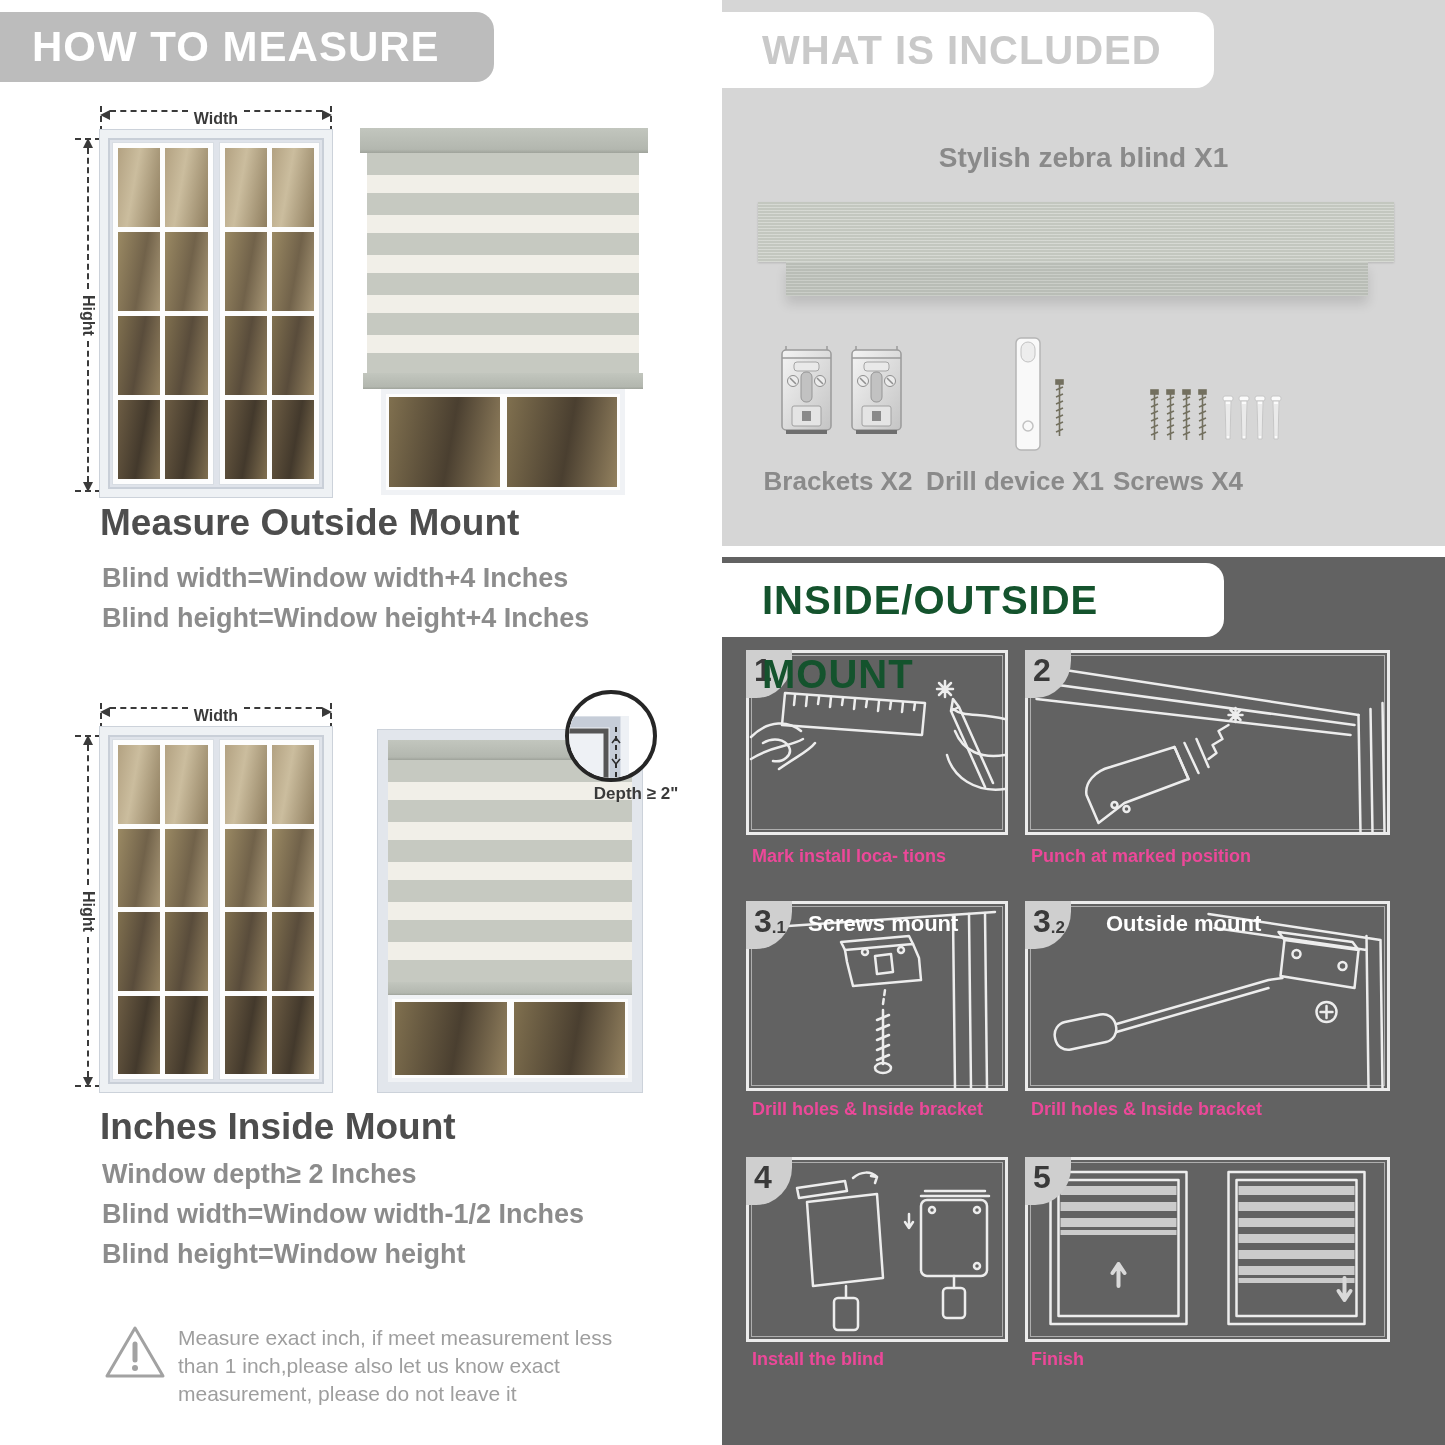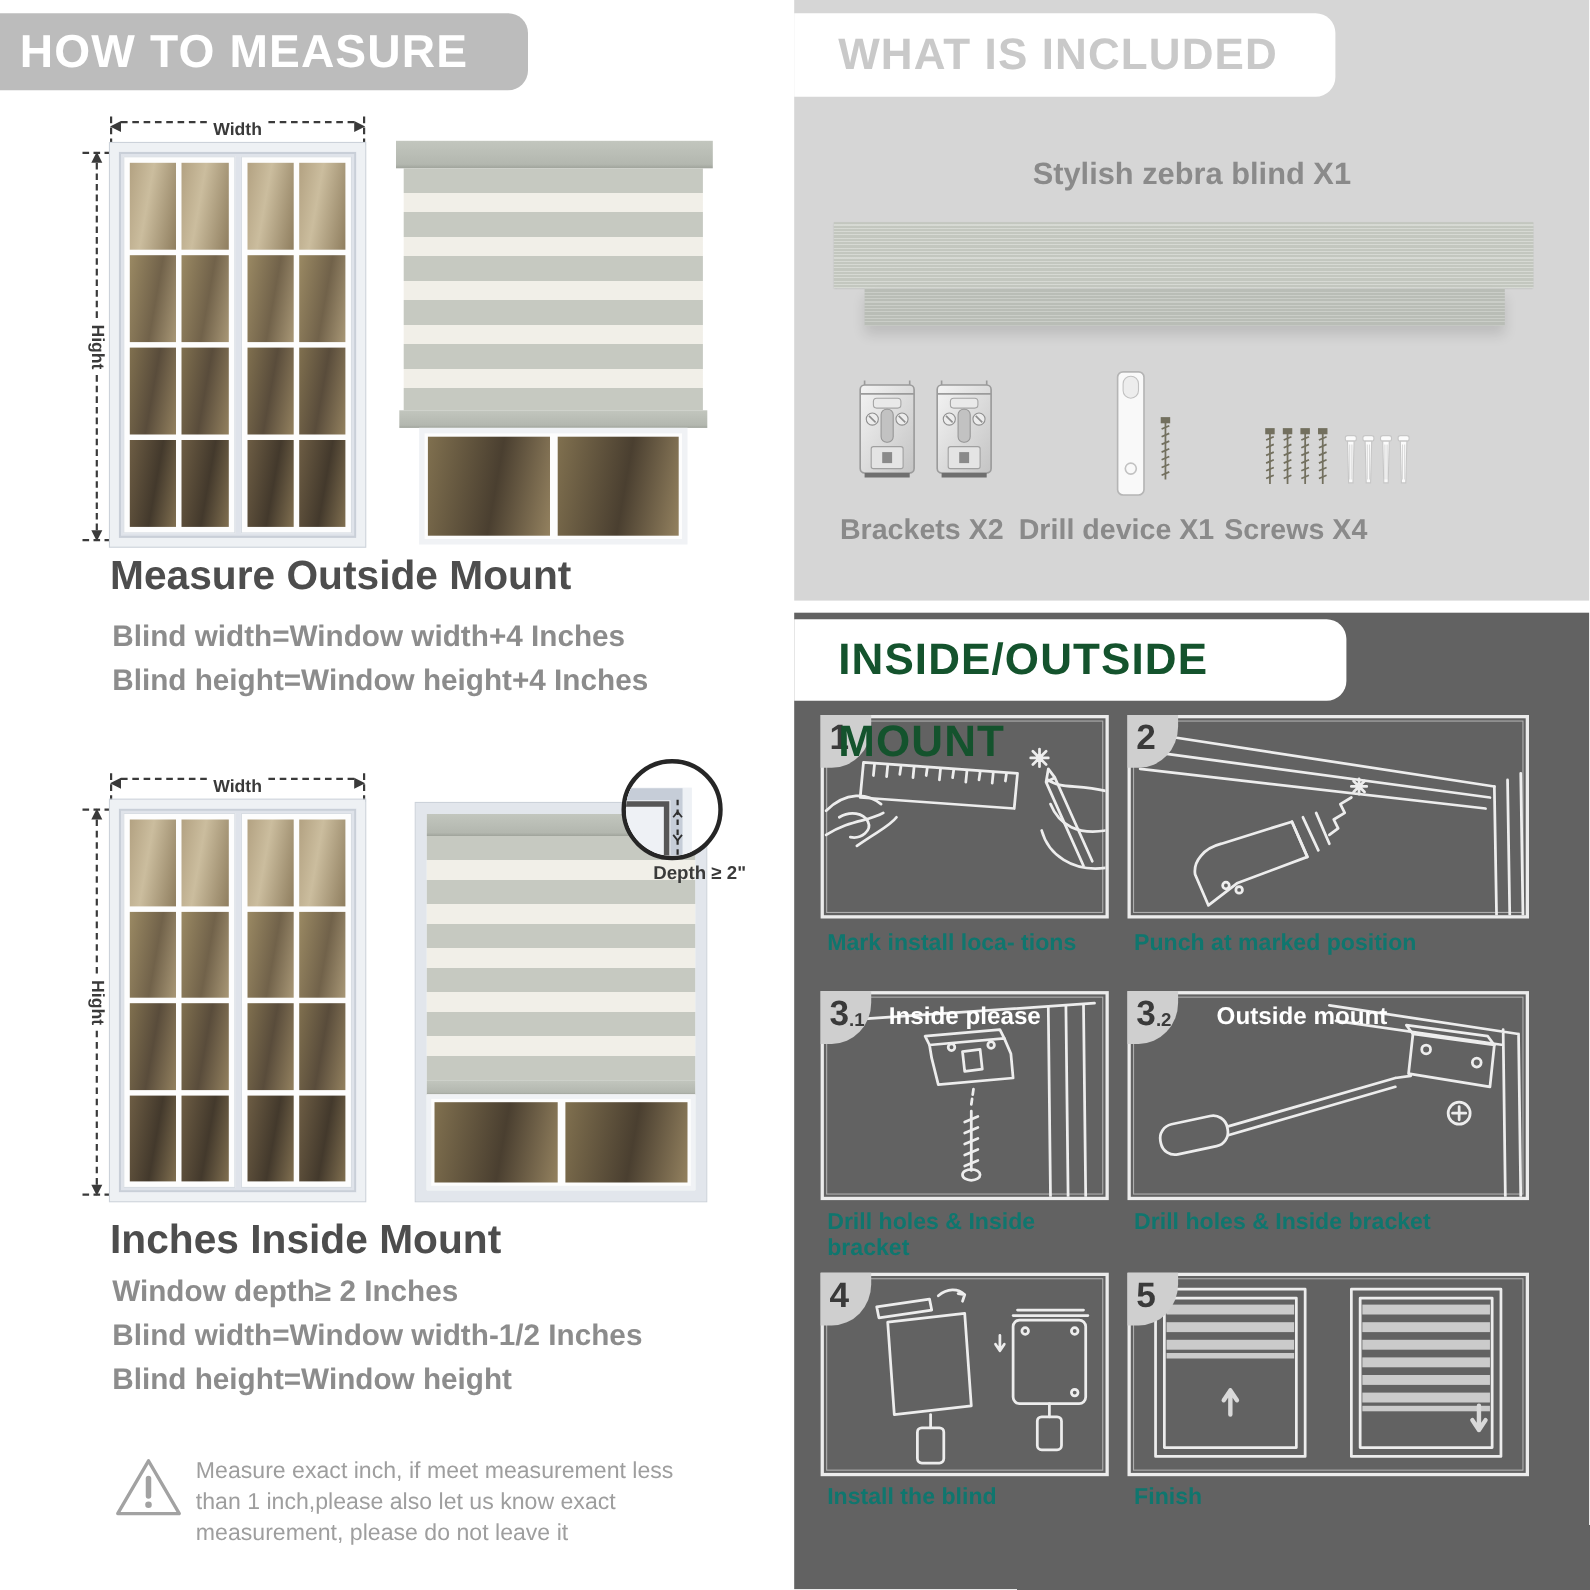--- a/index.html
+++ b/index.html
@@ -3,21 +3,21 @@
 <meta charset="utf-8">
 <style>
   html,body{margin:0;padding:0;background:#fff;}
   .page{position:relative;width:1445px;height:1445px;background:#fff;overflow:hidden;
         font-family:"Liberation Sans",sans-serif;color:#4d4d4d;}
   .abs{position:absolute;}
 
   
   .banner-gray{left:0;top:12px;width:462px;height:70px;background:#bcbcbc;
     border-radius:0 18px 18px 0;color:#fff;font-size:42px;font-weight:bold;
-    line-height:70px;padding-left:18px;letter-spacing:1px;}
+    line-height:70px;padding-left:32px;letter-spacing:1px;}
   .banner-white{background:#fff;border-radius:0 18px 18px 0;font-weight:bold;
     font-size:40px;letter-spacing:1px;padding-left:40px;}
   .banner-included{left:722px;top:12px;width:452px;height:76px;line-height:76px;color:#c9c9c9;}
   .banner-mount{left:722px;top:563px;width:462px;height:74px;line-height:74px;color:#14532d;z-index:3;}
 
   
   .sec-included{left:722px;top:0;width:723px;height:546px;background:#d6d6d6;}
   .sec-mount{left:722px;top:557px;width:723px;height:888px;background:#626262;}
 
   
@@ -65,21 +65,21 @@
 
   
   .panel{border:3px solid #ececec;box-sizing:border-box;background:#626262;}
   .panel::after{content:"";position:absolute;inset:2px;border:1px solid rgba(236,236,236,.55);pointer-events:none;}
   .badge{position:absolute;left:0;top:0;width:46px;height:48px;background:#cfcfcf;
          border-radius:0 0 78% 0;color:#3a3a3a;font-weight:bold;
          display:flex;align-items:flex-start;justify-content:flex-start;padding:2px 0 0 8px;box-sizing:border-box;z-index:2;}
   .bnum{font-size:32px;line-height:36px;}
   .bsub{font-size:17px;line-height:17px;margin-top:16px;}
   .badge-label{position:absolute;left:62px;top:10px;color:#fff;font-weight:bold;font-size:22px;z-index:2;white-space:nowrap;}
-  .caption{font-size:21px;font-weight:bold;color:#0f766e;}
+  .caption{font-size:18px;font-weight:bold;color:#ec4899;}
   .lineart{stroke:#ededed;stroke-width:2.5;fill:none;stroke-linecap:round;stroke-linejoin:round;}
   .panel svg{position:absolute;inset:0;width:100%;height:100%;}
 
   
   .magnifier{width:92px;height:92px;border:4px solid #262626;border-radius:50%;background:#fff;
              box-sizing:border-box;overflow:hidden;z-index:6;}
   .depth-label{font-size:17px;font-weight:bold;color:#3a3a3a;text-align:center;z-index:6;}
 </style>
 </head>
 <body>
@@ -349,21 +349,21 @@
         <path d="M128,156 l12,-5 M128,146 l12,-5 M128,136 l12,-5 M128,126 l12,-5 M128,116 l12,-5"></path>
         <ellipse cx="134" cy="164" rx="8" ry="5"></ellipse>
         <path d="M134,100 L136,86" stroke-dasharray="5 4"></path>
       </g>
     </svg>
   </div>
   <div class="badge abs" style="left:746px;top:901px;">
     <span class="bnum">3</span>
       <span class="bsub">.1</span>
   </div>
-  <div class="badge-label abs" style="left:808px;top:911px;">Inside please</div>
+  <div class="badge-label abs" style="left:808px;top:911px;">Screws mount</div>
   <div class="abs caption" style="left:752px;top:1099px;width:262px;">Drill holes &amp;  Inside bracket</div>
 
   <div class="abs panel" style="left:1025px;top:901px;width:365px;height:190px;">
     <svg viewBox="0 0 358 184">
       <g class="lineart">
         <path d="M180,10 L352,36 M352,36 L354,184 M338,32 L340,184 M186,24 L338,46"></path>
         <path d="M256,36 L330,46 L326,84 L252,72 Z"></path>
         <circle cx="268" cy="50" r="4"></circle>
           <circle cx="314" cy="62" r="4"></circle>
         <path d="M256,36 L250,28 L324,38 L330,46"></path>

